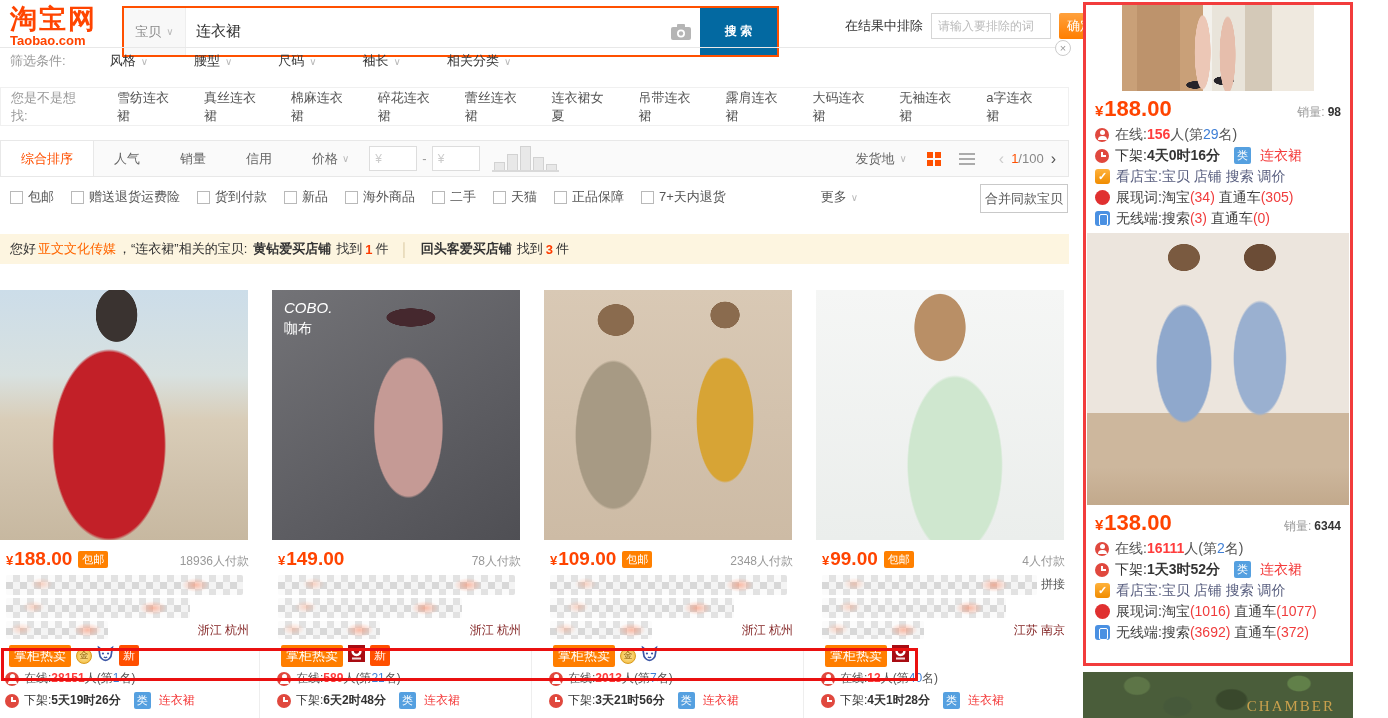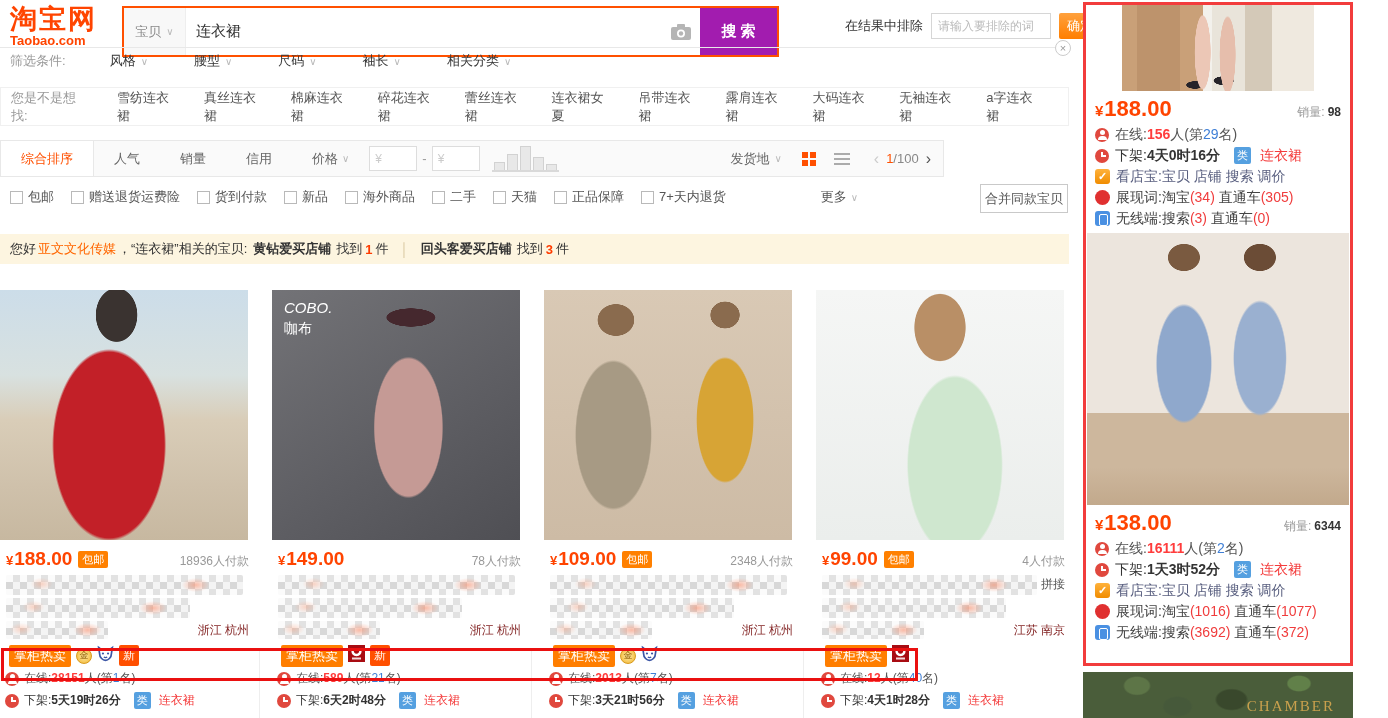--- a/index.html
+++ b/index.html
@@ -8,41 +8,41 @@
 
   
   .logo { position:absolute; left:10px; top:5px; width:110px; }
   .logo-cn { color:#ff4400; font-size:27px; font-weight:bold; letter-spacing:2px; line-height:28px;}
   .logo-en { color:#ff4400; font-size:13px; font-weight:bold; }
   .search-area { position:absolute; left:122px; top:6px; width:657px; height:51px; border:2px solid #ff5000; display:flex; background:#fff; }
   .cat { width:62px; background:#f8f8f8; border-right:1px solid #eee; display:flex; align-items:center; justify-content:center; gap:5px; color:#888; font-size:13px; cursor:pointer;}
   .caret { color:#b9b9b9; font-size:10px; }
   .query-input { flex:1; border:none; outline:none; font-size:15px; color:#333; padding-left:10px; font-family:inherit;}
   .cam { width:38px; display:flex; align-items:center; justify-content:center; cursor:pointer;}
-  .search-btn { width:77px; background:#a21caf; color:#fff; font-size:15px; font-weight:bold; display:flex; align-items:center; justify-content:center; cursor:pointer;}
+  .search-btn { width:77px; background:#0369a1; color:#fff; font-size:12px; font-weight:bold; display:flex; align-items:center; justify-content:center; cursor:pointer;}
   .exclude { position:absolute; left:845px; top:13px; display:flex; align-items:center; gap:8px;}
   .exclude-label { font-size:13px; color:#333; }
   .exclude-input { width:120px; height:26px; border:1px solid #d6d6d6; font-size:12px; padding:0 6px; color:#333; font-family:inherit;}
   .exclude-input::placeholder { color:#bbb; }
   .confirm-btn { width:42px; height:26px; background:linear-gradient(#ffa13d,#ff7e00); color:#fff; font-size:13px; border:none; border-radius:2px; cursor:pointer; font-family:inherit;}
   .hr1 { position:absolute; left:0; top:47px; width:1069px; border-top:1px solid #e8e8e8; }
   .close-circle { position:absolute; left:1055px; top:40px; width:16px; height:16px; border:1px solid #ccc; border-radius:50%; background:#fff; color:#999; font-size:11px; line-height:14px; text-align:center; cursor:pointer; z-index:4;}
 
   
   .filter-row { position:absolute; left:10px; top:52px; display:flex; align-items:center; font-size:13px;}
   .filter-label { color:#999; margin-right:44px;text-align:right;}
   .filter-item { color:#333; margin-right:46px; display:flex; gap:5px; align-items:center; cursor:pointer;}
 
   
   .suggest { position:absolute; left:0; top:87px; width:1069px; height:39px; border:1px solid #f0f0f0; display:flex; align-items:center; padding-left:10px; font-size:13px;}
   .suggest-label { color:#999; margin-right:32px;}
   .suggest-link { color:#555; margin-right:28px; cursor:pointer;}
 
   
-  .sortbar { position:absolute; left:0; top:140px; width:944px; height:37px; background:#fafafa; border:1px solid #e8e8e8; display:flex; align-items:center; font-size:13px;}
+  .sortbar { position:absolute; left:0; top:140px; width:1069px; height:37px; background:#fafafa; border:1px solid #e8e8e8; display:flex; align-items:center; font-size:13px;}
   .sort-item { padding:0 20px; height:100%; display:flex; align-items:center; color:#666; cursor:pointer; gap:4px;}
   .sort-item.active { background:#fff; color:#ff5000; border-right:1px solid #e8e8e8;}
   .price-input { width:48px; height:25px; border:1px solid #ddd; background:#fff; display:flex; align-items:center; padding-left:5px; color:#ccc; font-size:12px;}
   .dash { color:#999; margin:0 5px;}
   .hist { display:flex; align-items:flex-end; gap:2px; margin-left:12px; border-bottom:2px solid #d9d9d9; padding:0 2px;}
   .hist b { display:block; width:11px; background:#e8e8e8; border:1px solid #d2d2d2; border-bottom:none;}
   .spacer { flex:1; }
   .shipping { color:#666; display:flex; gap:5px; align-items:center; margin-right:20px; cursor:pointer;}
   .grid-icon { width:14px; height:14px; position:relative; margin-right:18px; cursor:pointer;}
   .grid-icon i { position:absolute; width:6px; height:6px; background:#ff5000;}

